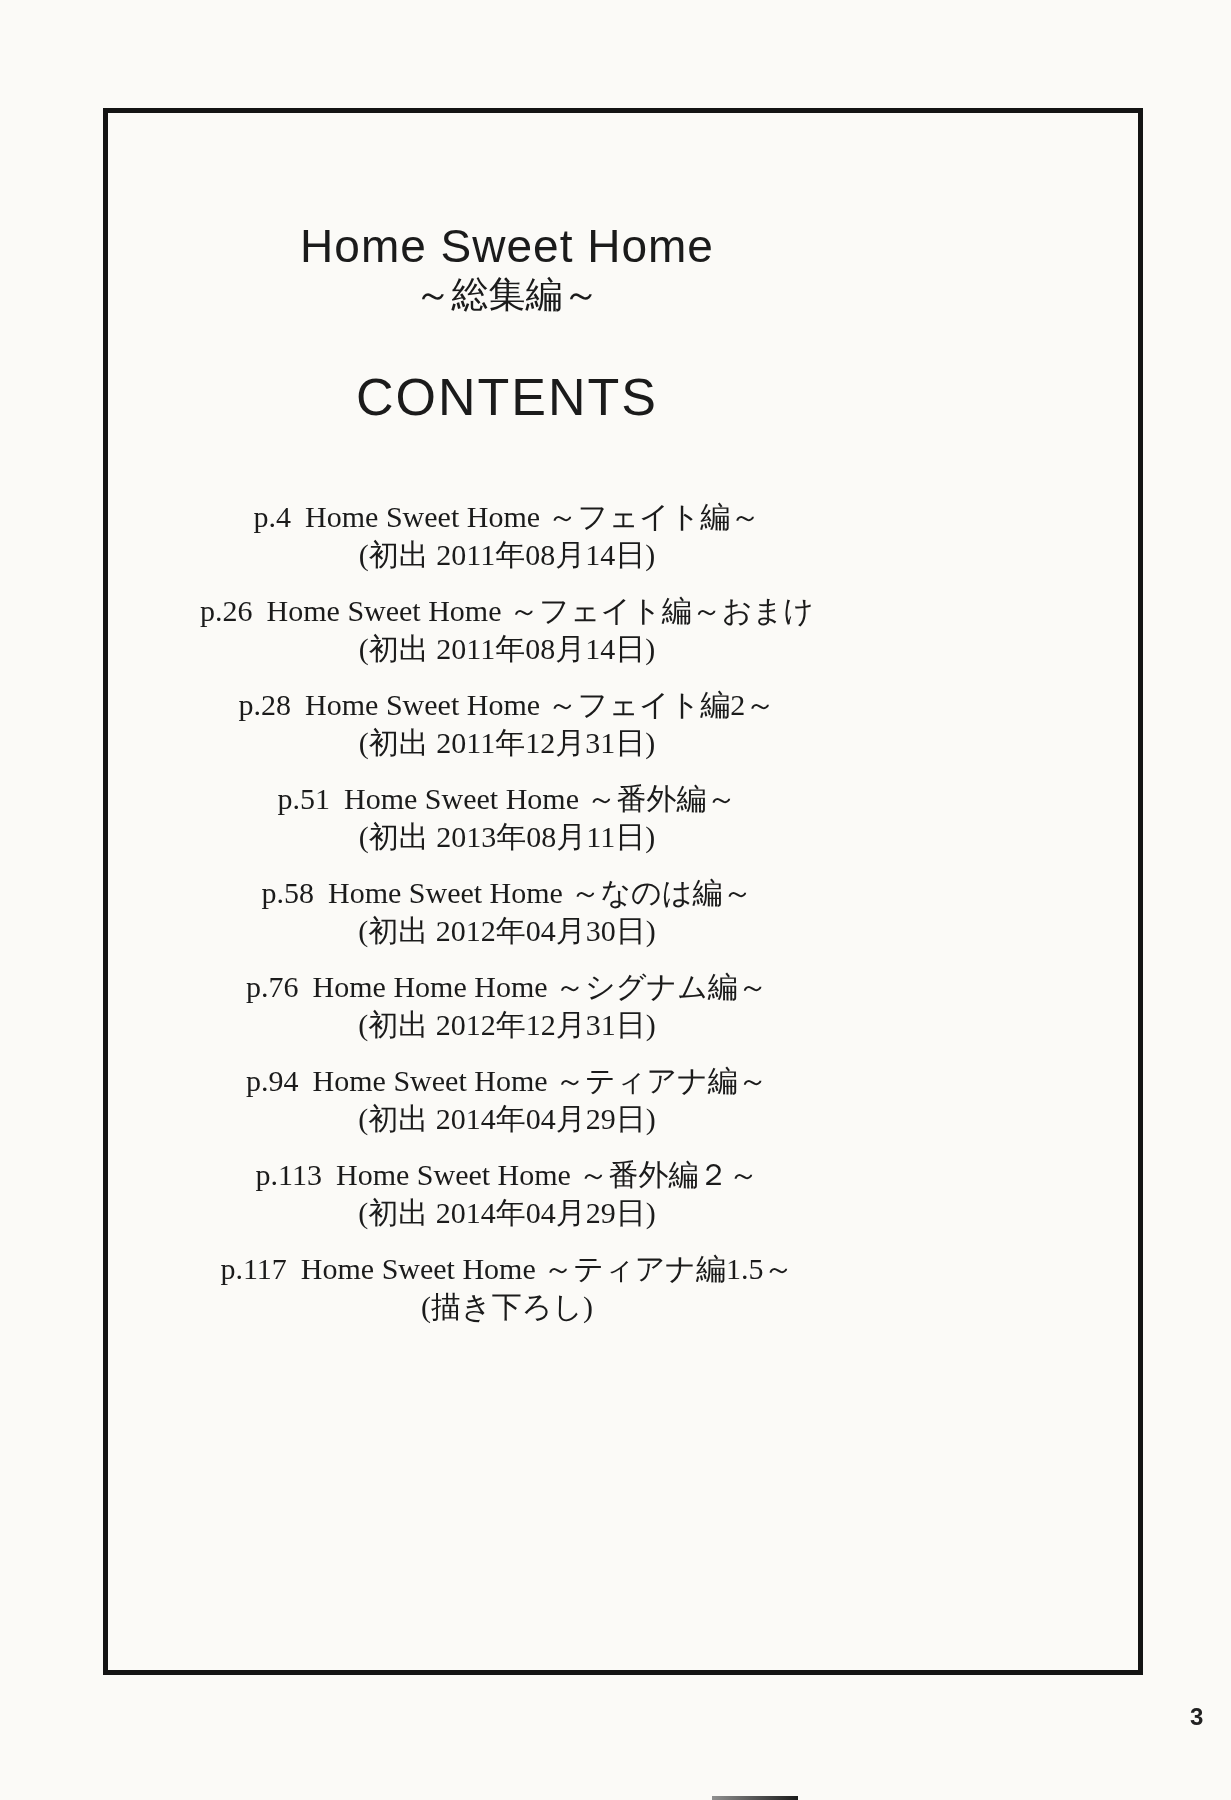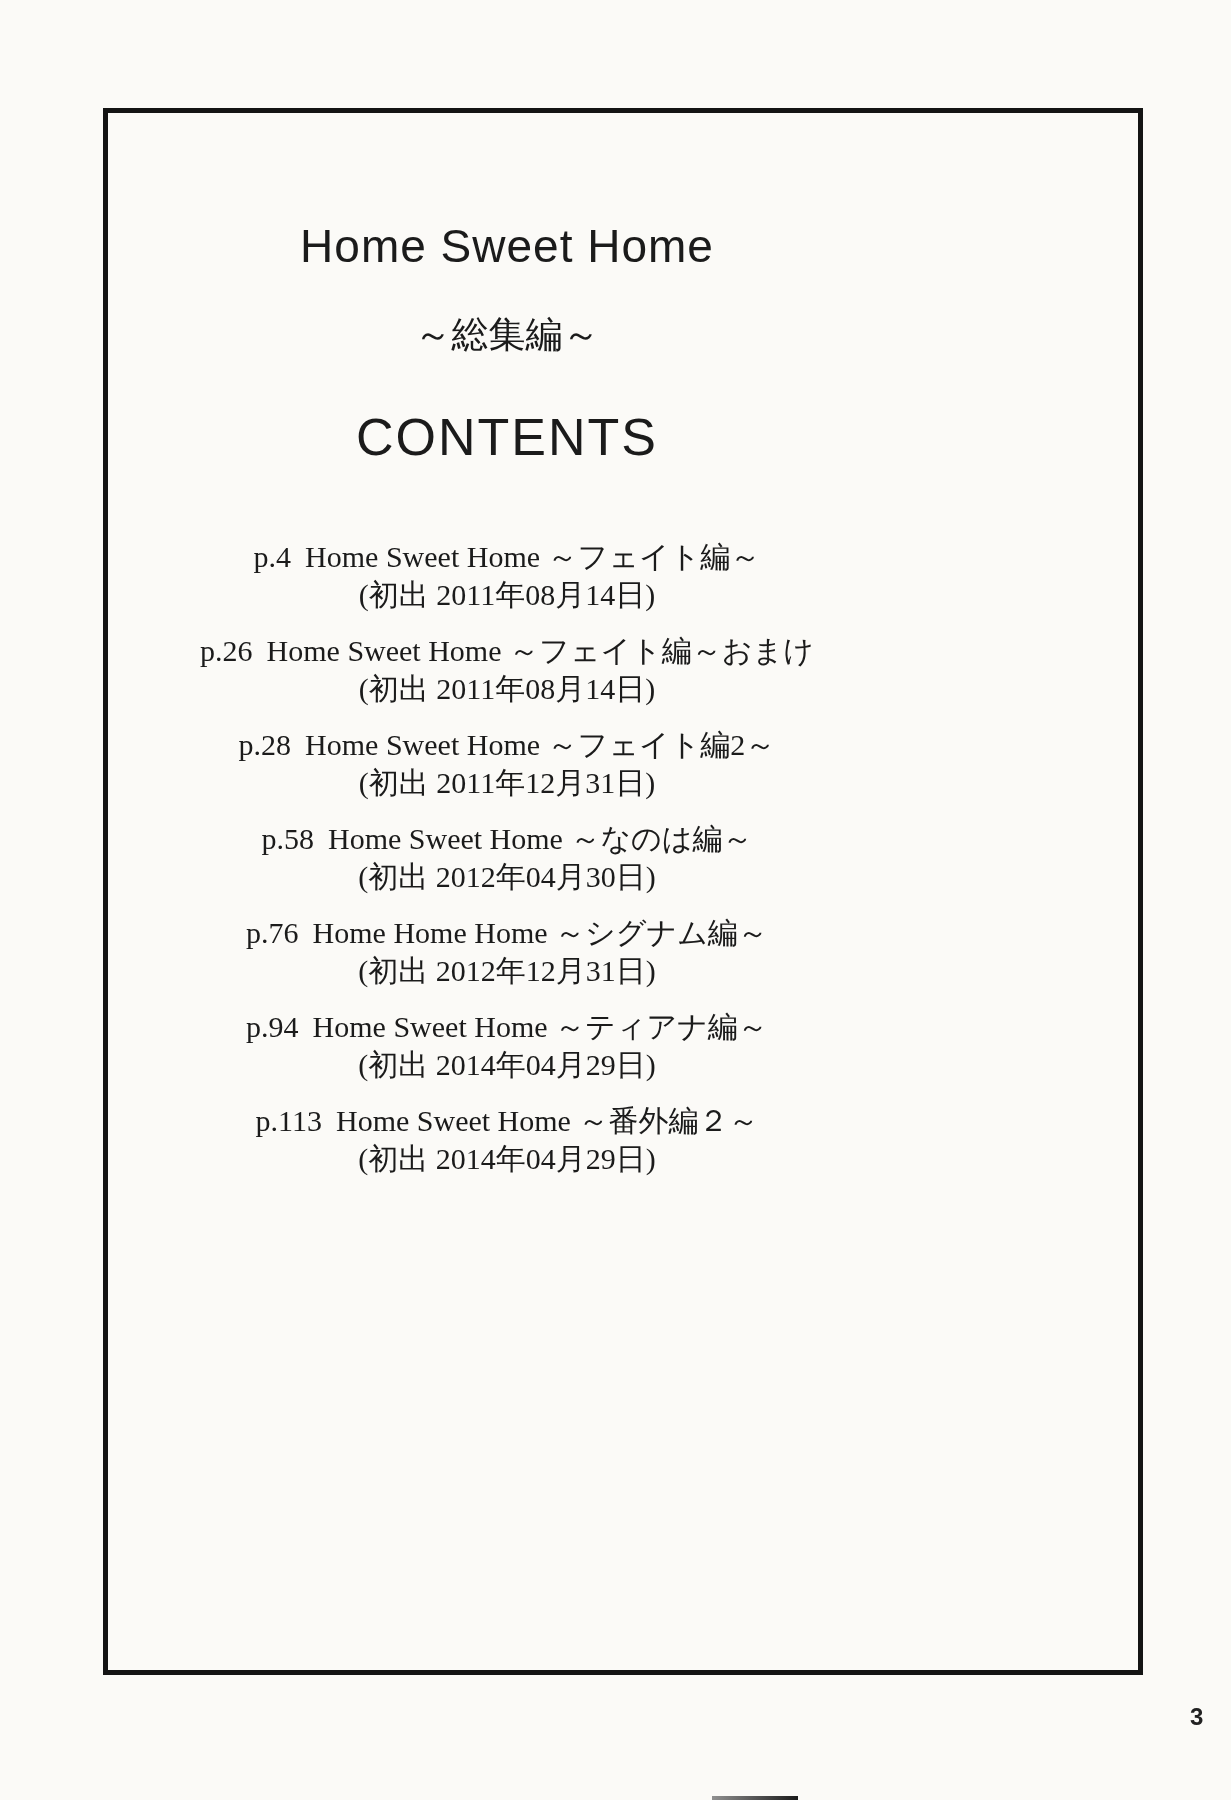--- a/index.html
+++ b/index.html
@@ -38,21 +38,20 @@
   .doujin-title {
     font-size: 46px;
     letter-spacing: 1px;
     line-height: 52px;
     font-weight: 400;
   }
   .doujin-subtitle {
     font-size: 37px;
     line-height: 46px;
     font-weight: 400;
-    margin-top: 40px;
   }
   .contents-heading {
     margin-top: 52px;
     font-size: 52px;
     letter-spacing: 2px;
     line-height: 54px;
     font-weight: 400;
   }
   .toc-list {
     margin-top: 74px;
@@ -106,20 +105,24 @@
     <div class="toc-entry">
       <div class="toc-entry-line"><span class="toc-page-label">p.26</span><span>Home Sweet Home ～フェイト編～おまけ</span></div>
       <div class="toc-entry-note">(初出 2011年08月14日)</div>
     </div>
 
     <div class="toc-entry">
       <div class="toc-entry-line"><span class="toc-page-label">p.28</span><span>Home Sweet Home ～フェイト編2～</span></div>
       <div class="toc-entry-note">(初出 2011年12月31日)</div>
     </div>
 
+    <div class="toc-entry">
+      <div class="toc-entry-line"><span class="toc-page-label">p.51</span><span>Home Sweet Home ～番外編～</span></div>
+      <div class="toc-entry-note">(初出 2013年08月11日)</div>
+    </div>
 
     <div class="toc-entry">
       <div class="toc-entry-line"><span class="toc-page-label">p.58</span><span>Home Sweet Home ～なのは編～</span></div>
       <div class="toc-entry-note">(初出 2012年04月30日)</div>
     </div>
 
     <div class="toc-entry">
       <div class="toc-entry-line"><span class="toc-page-label">p.76</span><span>Home Home Home ～シグナム編～</span></div>
       <div class="toc-entry-note">(初出 2012年12月31日)</div>
     </div>
@@ -127,18 +130,22 @@
     <div class="toc-entry">
       <div class="toc-entry-line"><span class="toc-page-label">p.94</span><span>Home Sweet Home ～ティアナ編～</span></div>
       <div class="toc-entry-note">(初出 2014年04月29日)</div>
     </div>
 
     <div class="toc-entry">
       <div class="toc-entry-line"><span class="toc-page-label">p.113</span><span>Home Sweet Home ～番外編２～</span></div>
       <div class="toc-entry-note">(初出 2014年04月29日)</div>
     </div>
 
+    <div class="toc-entry">
+      <div class="toc-entry-line"><span class="toc-page-label">p.117</span><span>Home Sweet Home ～ティアナ編1.5～</span></div>
+      <div class="toc-entry-note">(描き下ろし)</div>
+    </div>
 
   </div>
 </div>
 
 <div class="page-number">3</div>
 <div class="bottom-print-mark"></div>
 
 </body></html>

